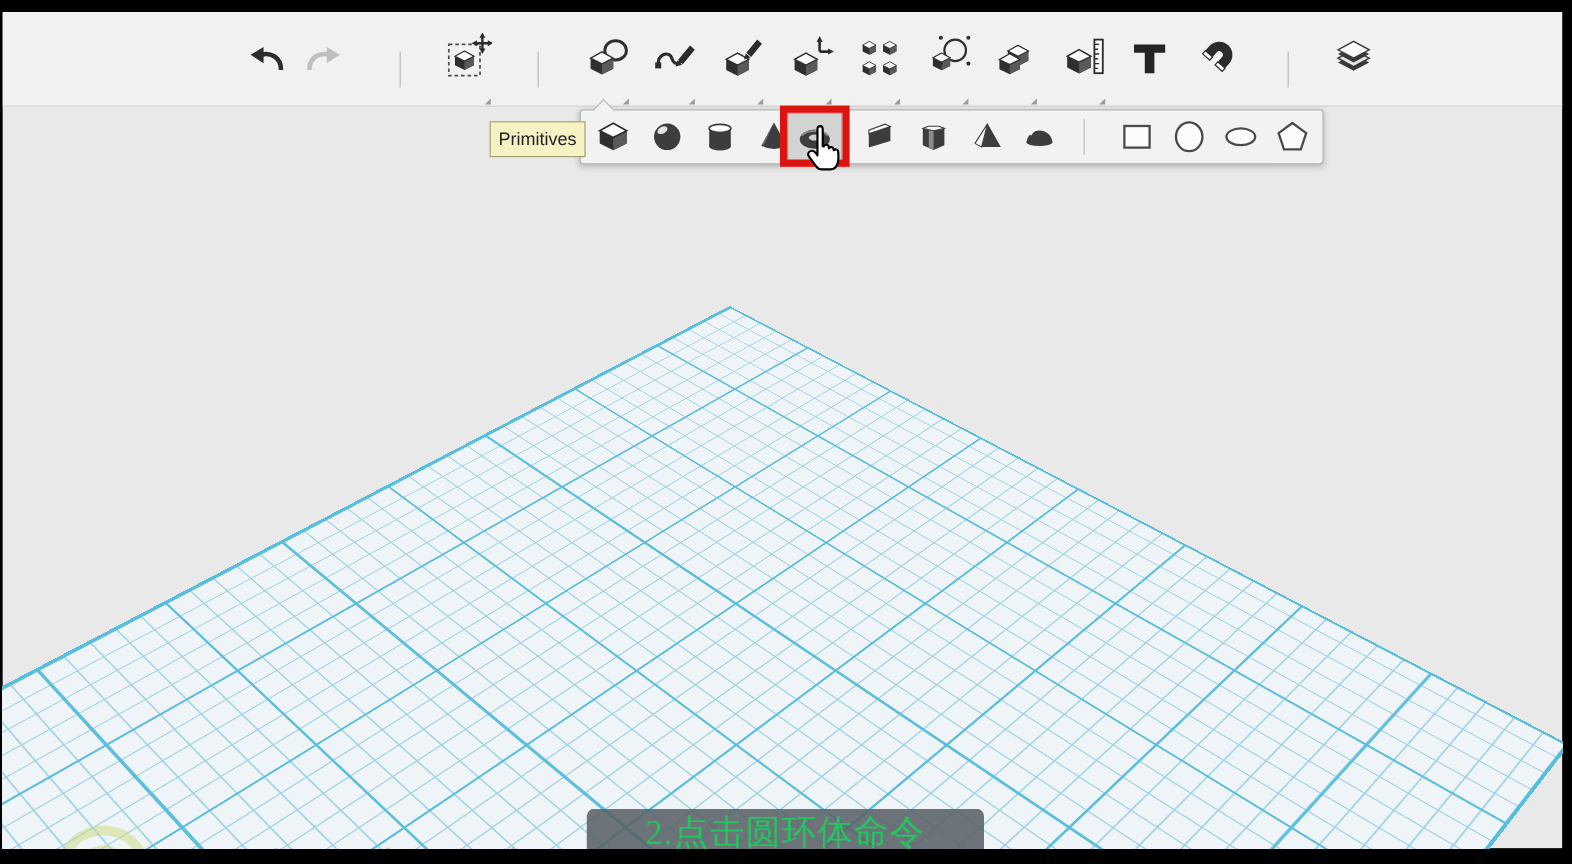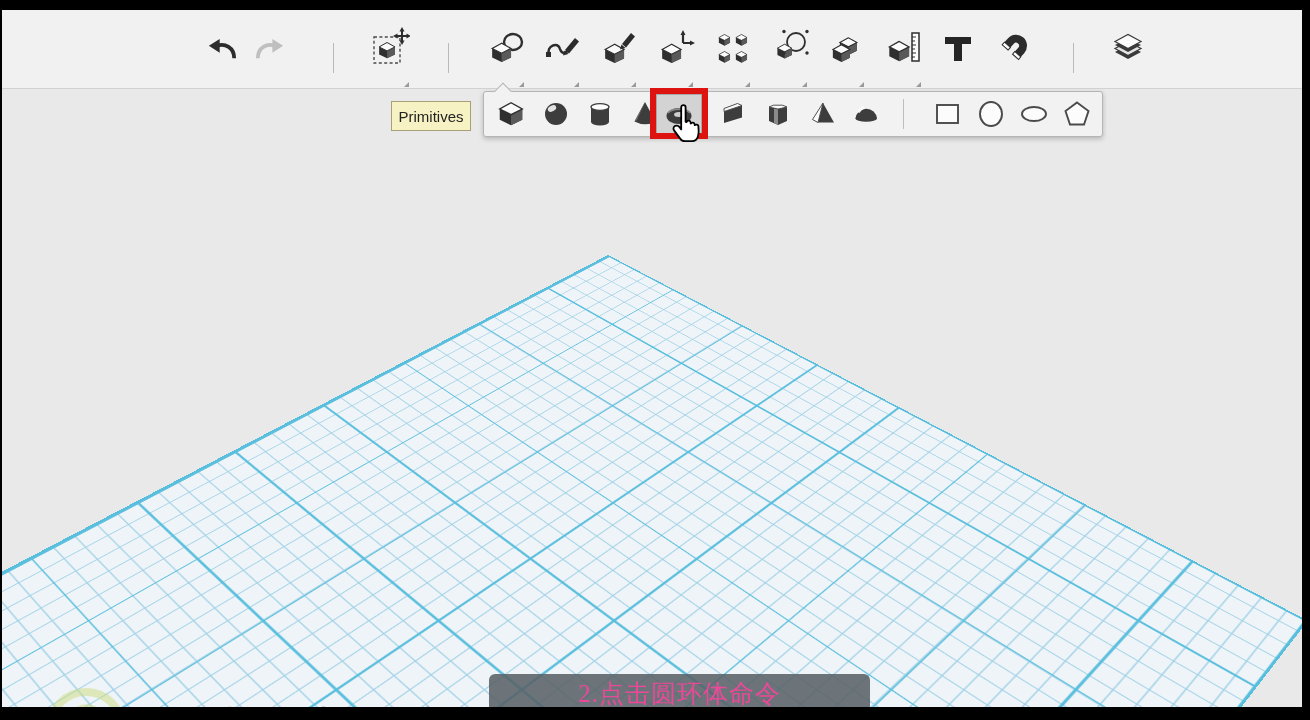--- a/index.html
+++ b/index.html
@@ -32,30 +32,30 @@
      border:1px solid #b5b5b5;border-radius:3px;box-shadow:0 2px 5px rgba(0,0,0,.22);}
   .flyout-notch{position:absolute;left:497px;top:85px;width:12px;height:12px;background:#f2f2f2;
      border-left:1px solid #b5b5b5;border-top:1px solid #b5b5b5;transform:rotate(45deg);}
   .fly-icon{position:absolute;top:96px;width:38px;height:36px;display:flex;align-items:center;
      justify-content:center;cursor:pointer;}
   .fly-sep{position:absolute;left:903px;top:99px;width:1px;height:30px;background:#bdbdbd;}
   .highlight-cell{position:absolute;left:656px;top:94px;width:46px;height:40px;background:#d3d3d3;
      border:1px solid #a8a8a8;}
   .red-box{position:absolute;left:650px;top:88px;width:58px;height:51px;border:6px solid #dd130f;}
   
-  .primitives-label{position:absolute;left:391px;top:101px;width:80px;height:30px;
+  .primitives-label{position:absolute;left:408px;top:101px;width:80px;height:30px;
      background:#f6f2c4;border:1px solid #a7a077;color:#222;font-size:15px;
      display:flex;align-items:center;justify-content:center;}
   .torus-tip{position:absolute;left:668px;top:152px;width:101px;background:#fbf8d2;
      border:1px solid #9a9a9a;padding:4px 7px;color:#3c3c3c;box-shadow:1px 2px 3px rgba(0,0,0,.18);}
   .torus-tip .tip-title{font-weight:bold;font-size:13px;}
   .torus-tip .tip-sub{font-size:12px;margin-top:1px;}
   
-  .caption{position:absolute;left:487px;top:584px;width:381px;height:39px;
-     background:rgba(88,97,102,.87);border-radius:6px;color:#ec4899;font-size:25px;
+  .caption{position:absolute;left:487px;top:584px;width:331px;height:39px;
+     background:rgba(88,97,102,.87);border-radius:6px;color:#22c55e;font-size:29px;
      font-family:"Liberation Serif",serif;display:flex;align-items:center;justify-content:center;
      letter-spacing:1px;}
   .watermark{position:absolute;left:38px;top:592px;display:flex;align-items:center;opacity:.62;}
   .wm-text{color:#a9a9a9;font-size:45px;letter-spacing:5px;margin-left:14px;opacity:.75;
      font-family:"Liberation Sans",sans-serif;}
   
   .bar{position:absolute;background:#000;z-index:50;}
   .bar-top{left:0;top:0;width:100%;height:10px;}
   .bar-bottom{left:0;bottom:0;width:100%;height:13px;}
   .bar-left{left:0;top:0;width:2px;height:100%;}

